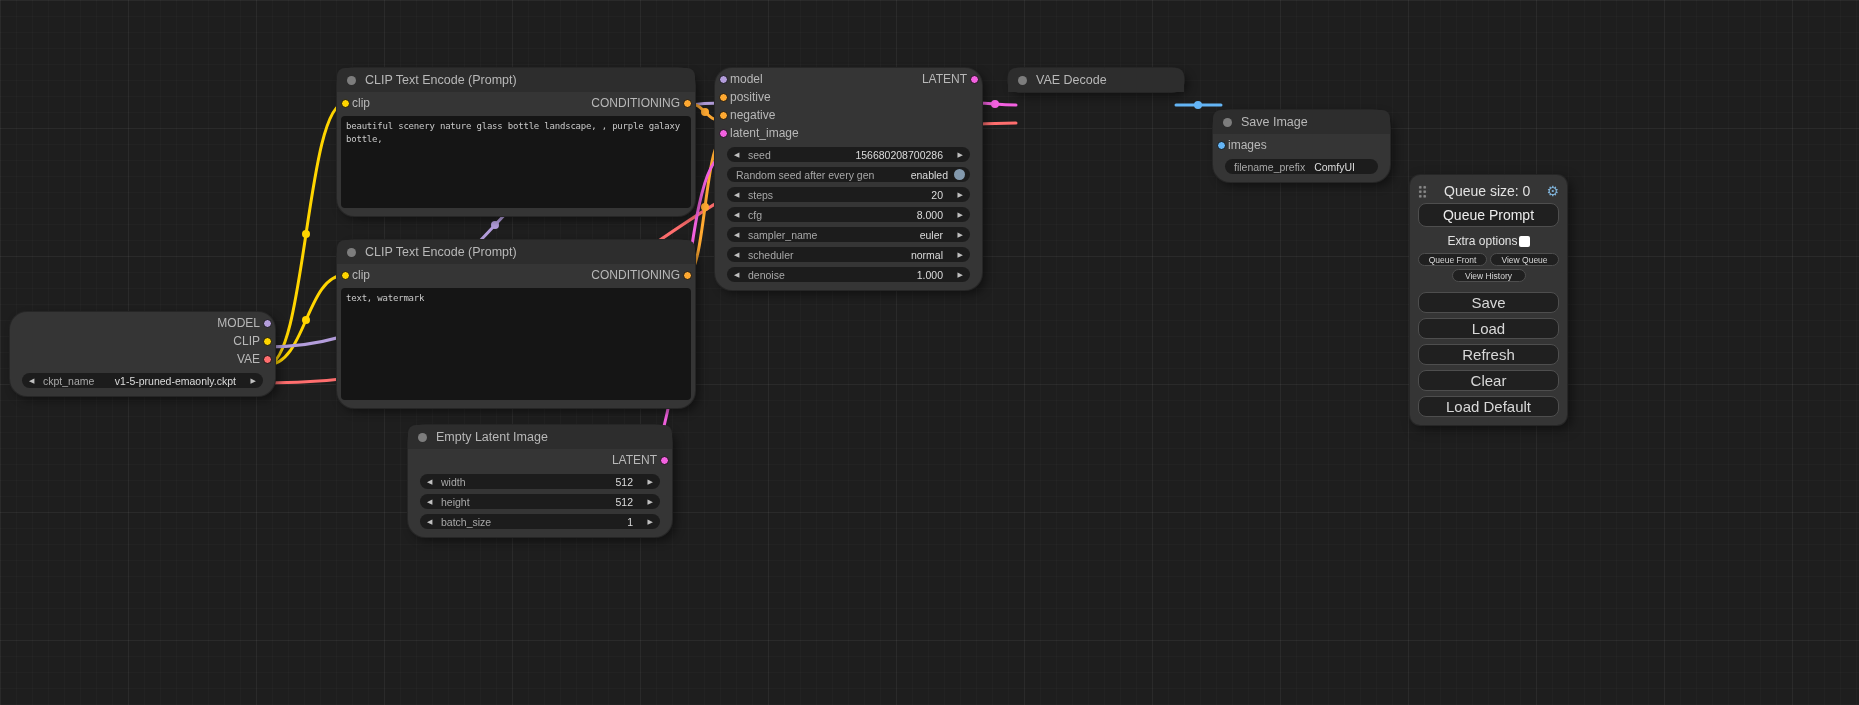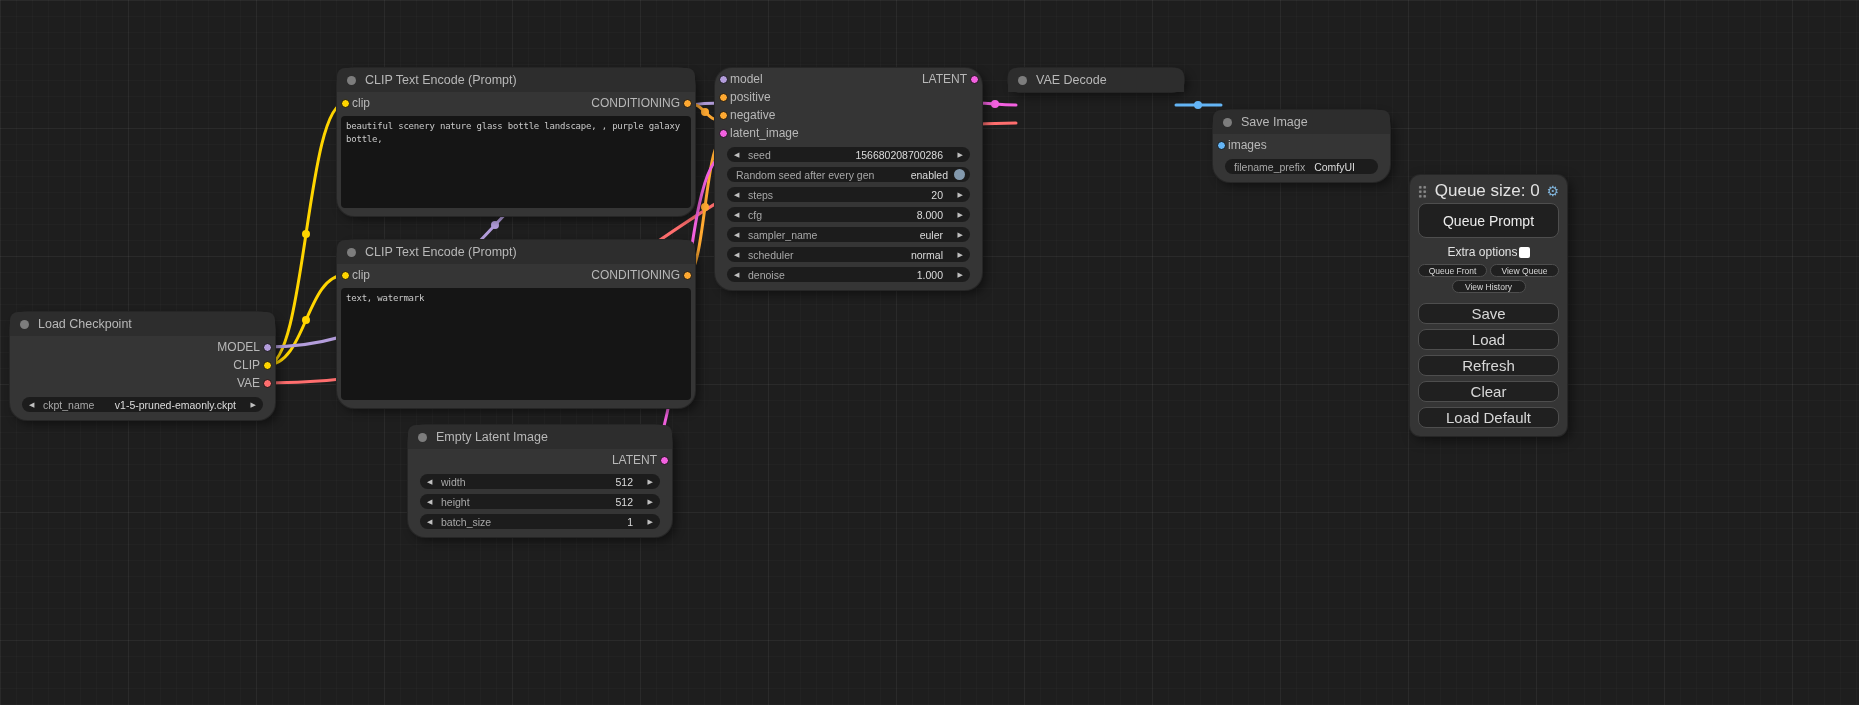--- a/index.html
+++ b/index.html
@@ -69,28 +69,28 @@
     position:absolute;left:1410px;top:175px;width:157px;z-index:3;
     background:#353535;border-radius:10px;box-shadow:0 0 0 1px #262626, 4px 4px 12px rgba(0,0,0,.5);
     padding:8px;box-sizing:border-box;
   }
   .menu-header{display:flex;align-items:center;height:16px;margin-bottom:4px;}
   .drag-handle{
     width:10px;height:13px;flex:none;
     background-image:radial-gradient(circle,#8a8a8a 1.1px,transparent 1.6px);
     background-size:4.5px 4.5px;
   }
-  .queue-size{flex:1;text-align:center;font-size:17px;color:#e2e2e2;}
+  .queue-size{flex:1;text-align:center;font-size:14px;color:#e2e2e2;}
   .gear{flex:none;font-size:14px;line-height:1;color:#7FB2D8;}
   .gear::before{content:"⚙";}
   .btn{
     display:flex;align-items:center;justify-content:center;box-sizing:border-box;
     background:#202020;border:1px solid #4e4e4e;border-radius:8px;color:#d8d8d8;cursor:pointer;
   }
-  .btn-queue{height:35px;font-size:14px;margin-bottom:7px;color:#ececec;}
+  .btn-queue{height:24px;font-size:14px;margin-bottom:7px;color:#ececec;}
   .extra-row{display:flex;align-items:center;justify-content:center;gap:1px;height:14px;margin-bottom:5px;}
   .extra-label{font-size:12px;color:#e2e2e2;}
   .checkbox{width:11px;height:11px;background:#ffffff;border-radius:2px;flex:none;}
   .small-row{display:flex;gap:3px;margin-bottom:3px;align-items:flex-end;}
   .btn-small{flex:1;height:13px;font-size:8.5px;border-radius:7px;padding:0;}
   .btn-history{width:74px;height:13px;font-size:8.5px;border-radius:7px;margin:0 auto 10px;}
   .btn-big{height:21px;font-size:15px;margin-bottom:5px;}
   .btn-big.last{margin-bottom:0;}
 </style>
 </head>
@@ -114,24 +114,20 @@
   <circle class="wire-dot" cx="495" cy="225" r="4" style="fill: rgb(179, 157, 219);"></circle>
   <circle class="wire-dot" cx="641" cy="253" r="4" style="fill: rgb(255, 110, 110);"></circle>
   <circle class="wire-dot" cx="705" cy="112" r="4" style="fill: rgb(255, 169, 49);"></circle>
   <circle class="wire-dot" cx="705" cy="207" r="4" style="fill: rgb(255, 169, 49);"></circle>
   <circle class="wire-dot" cx="683" cy="308" r="4" style="fill: rgb(243, 97, 224);"></circle>
   <circle class="wire-dot" cx="995" cy="104" r="4" style="fill: rgb(243, 97, 224);"></circle>
   <circle class="wire-dot" cx="1198" cy="105" r="4" style="fill: rgb(100, 181, 246);"></circle>
 </svg>
 
 <div class="node" style="left:10px;top:312px;width:265px;">
-  <div class="node-title">
-    <span class="collapse-dot"></span>
-    <span class="title-text">Load Checkpoint</span>
-  </div>
   <div class="node-body">
     <div class="slot-row out-only">
       <span class="slot-label">MODEL</span>
       <span class="port out" style="background: rgb(179, 157, 219);"></span>
     </div>
     <div class="slot-row out-only">
       <span class="slot-label">CLIP</span>
       <span class="port out" style="background: rgb(255, 213, 0);"></span>
     </div>
     <div class="slot-row out-only">

